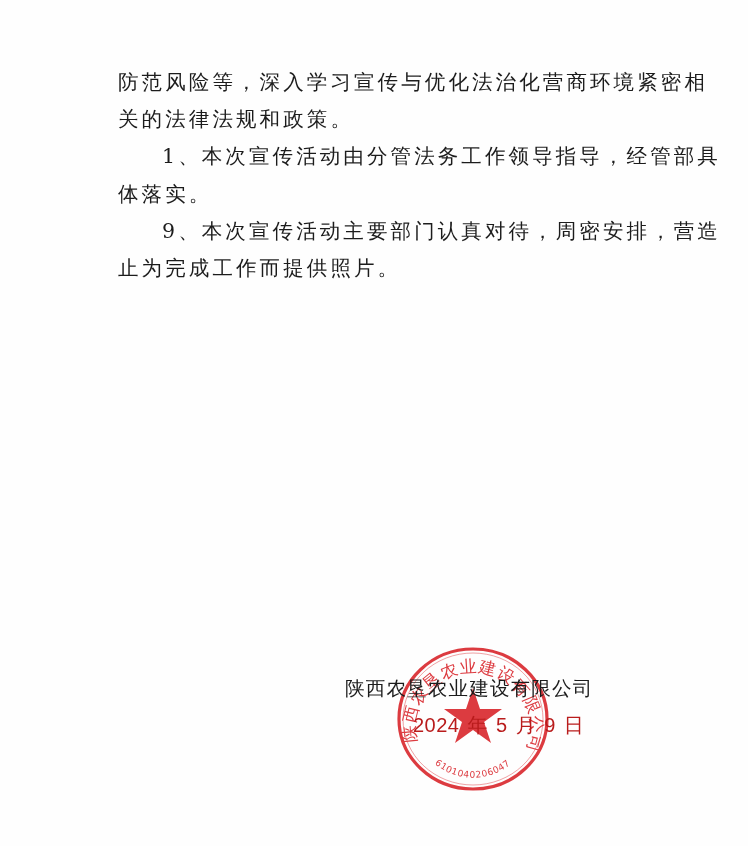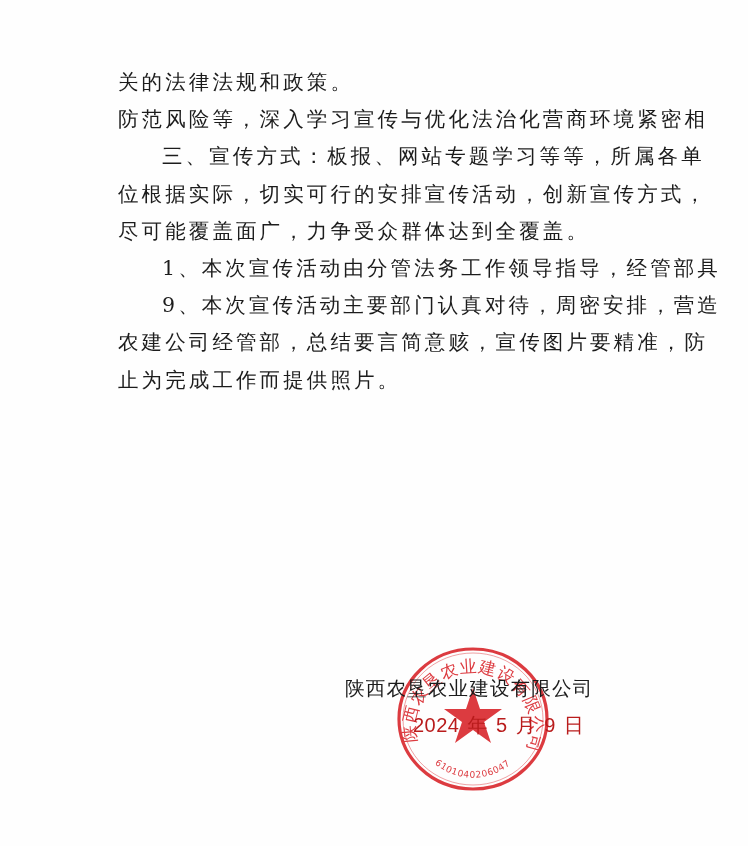--- a/index.html
+++ b/index.html
@@ -27,41 +27,36 @@
   .date span { margin-right: 8px; }
   .seal { position: absolute; left: 396px; top: 646px; width: 154px; height: 146px; z-index: 1; opacity: 0.9; }
 </style>
 </head>
 <body>
 
 <div class="page">
   <div class="body-text">
 
     <div>
+      <div class="line">防范风险等，深入学习宣传与优化法治化营商环境紧密相</div>
       <div class="line">关的法律法规和政策。</div>
-      <div class="line">防范风险等，深入学习宣传与优化法治化营商环境紧密相</div>
     </div>
 
-    <div>
-      <div class="line indent">三、宣传方式：板报、网站专题学习等等，所属各单</div>
-      <div class="line">位根据实际，切实可行的安排宣传活动，创新宣传方式，</div>
-      <div class="line">尽可能覆盖面广，力争受众群体达到全覆盖。</div>
-    </div>
 
 
     <div>
       <div class="line indent">1、本次宣传活动由分管法务工作领导指导，经管部具</div>
+      <div class="line">体落实。</div>
     </div>
 
     <div>
       <div class="line indent">9、本次宣传活动主要部门认真对待，周密安排，营造</div>
     </div>
 
     <div>
-      <div class="line">农建公司经管部，总结要言简意赅，宣传图片要精准，防</div>
       <div class="line">止为完成工作而提供照片。</div>
     </div>
   </div>
 
   <svg class="seal" viewBox="0 0 154 146">
     <defs>
       <path id="ringPath" d="M 22 100 A 58 56 0 1 1 132 100" fill="none"></path>
       <path id="codePath" d="M 30 108 A 56 52 0 0 0 124 108" fill="none"></path>
     </defs>
     <ellipse cx="77" cy="73" rx="74" ry="70" fill="none" stroke="#d9262c" stroke-width="3.2"></ellipse>

